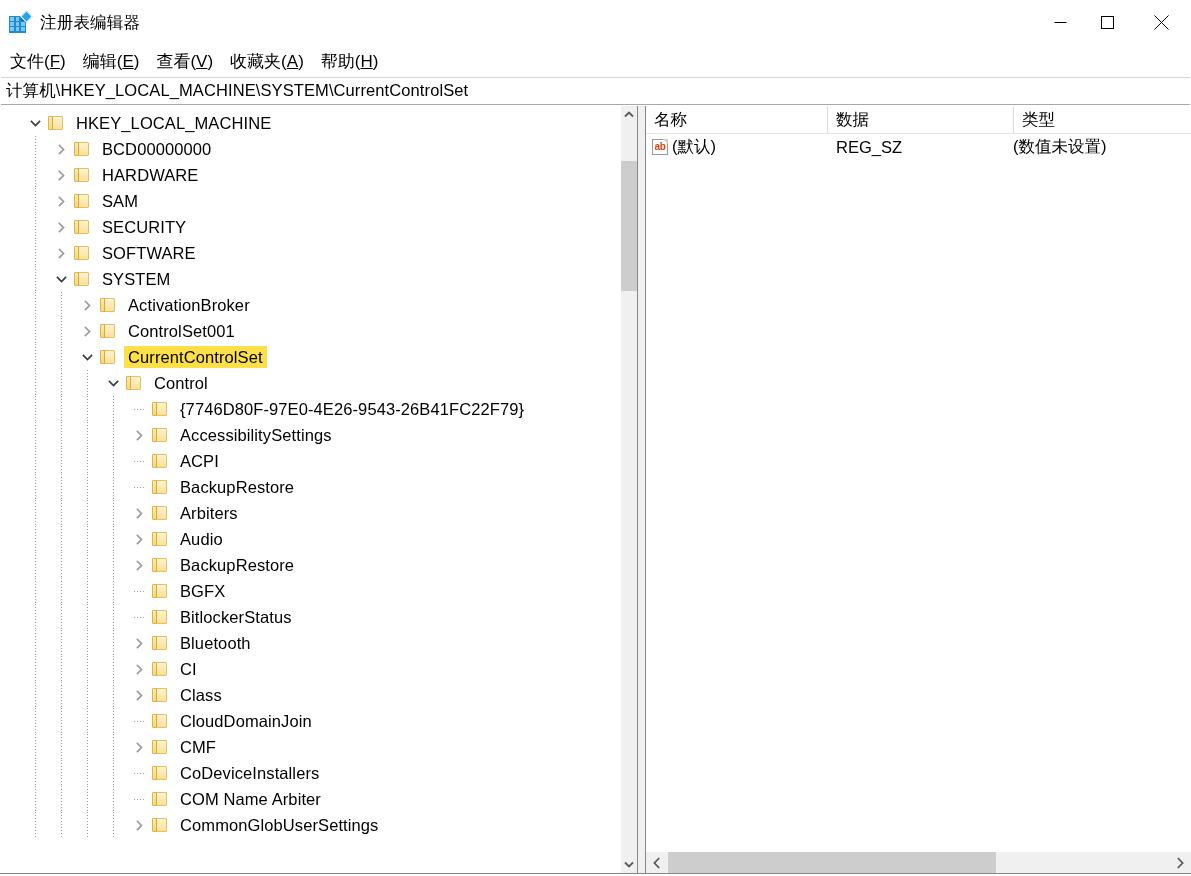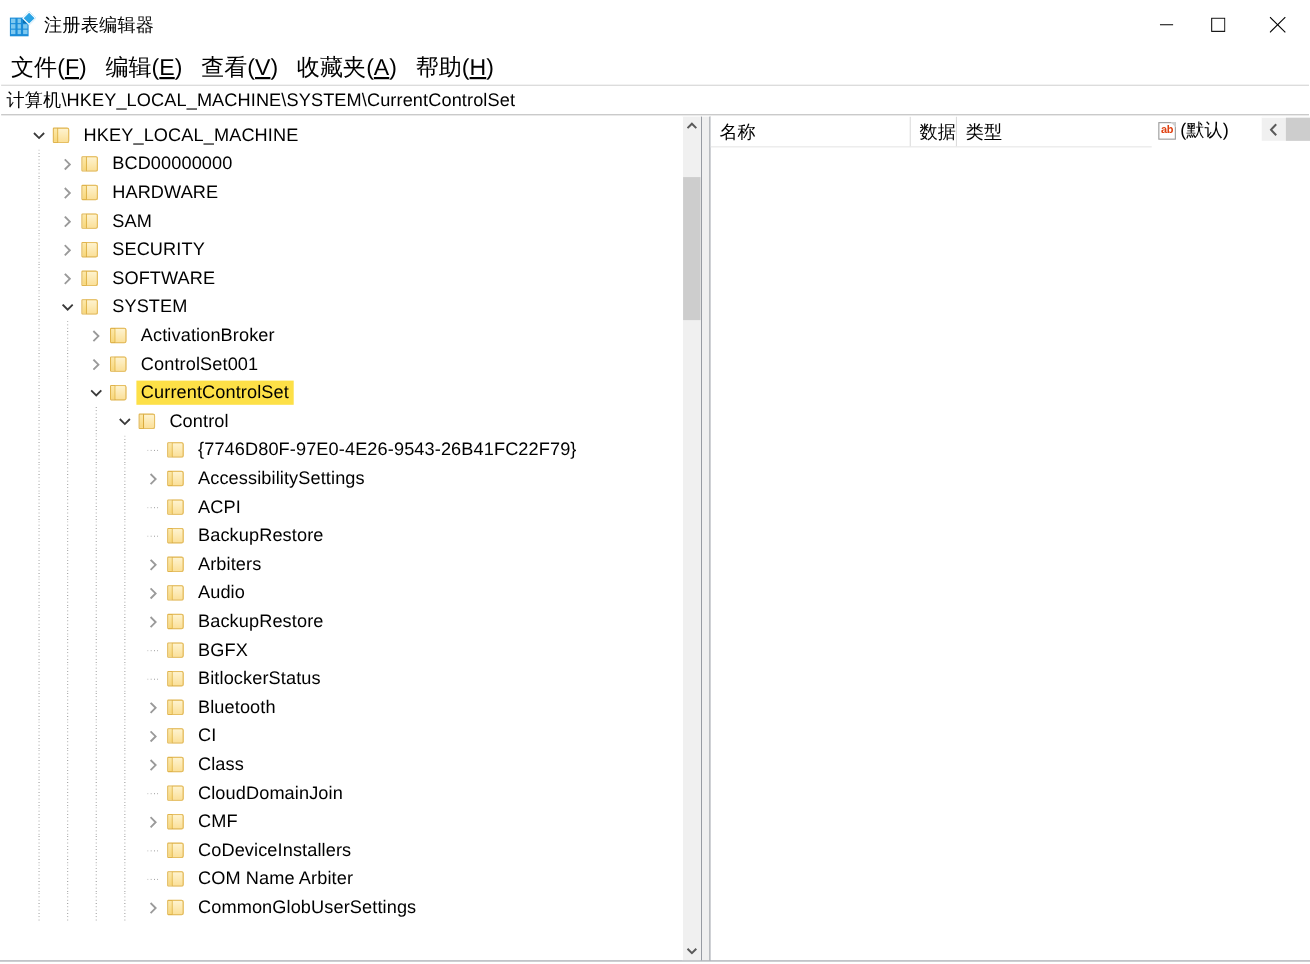--- a/index.html
+++ b/index.html
@@ -67,21 +67,21 @@
   .win-btn.close { width: 60px; }
 
   
   .menubar {
     height: 32px; min-height: 32px;
     background: #ffffff;
     display: flex; align-items: center;
     padding-left: 10px;
   }
   .menu-item {
-    font-size: 21px; color: #000000;
+    font-size: 17px; color: #000000;
     margin-right: 17px;
     white-space: nowrap; cursor: default;
     line-height: 1;
   }
   .menu-item .acc { text-decoration: underline; }
 
   
   .addressbar {
     height: 28px; min-height: 28px;
     margin: 0 1px;
@@ -196,21 +196,21 @@
   
   .splitter {
     width: 9px; min-width: 9px;
     background: #f0f0f0;
     border-left: 1px solid #828790;
     border-right: 1px solid #828790;
   }
 
   
   .values-pane {
-    flex: 1; display: flex; flex-direction: row;
+    flex: 1; display: flex; flex-direction: column;
     background: #ffffff;
     min-width: 0; overflow: hidden;
   }
   .col-headers {
     height: 28px; min-height: 28px;
     display: flex; align-items: stretch;
     background: #ffffff;
     border-bottom: 1px solid #e5e5e5;
   }
   .col-h {

